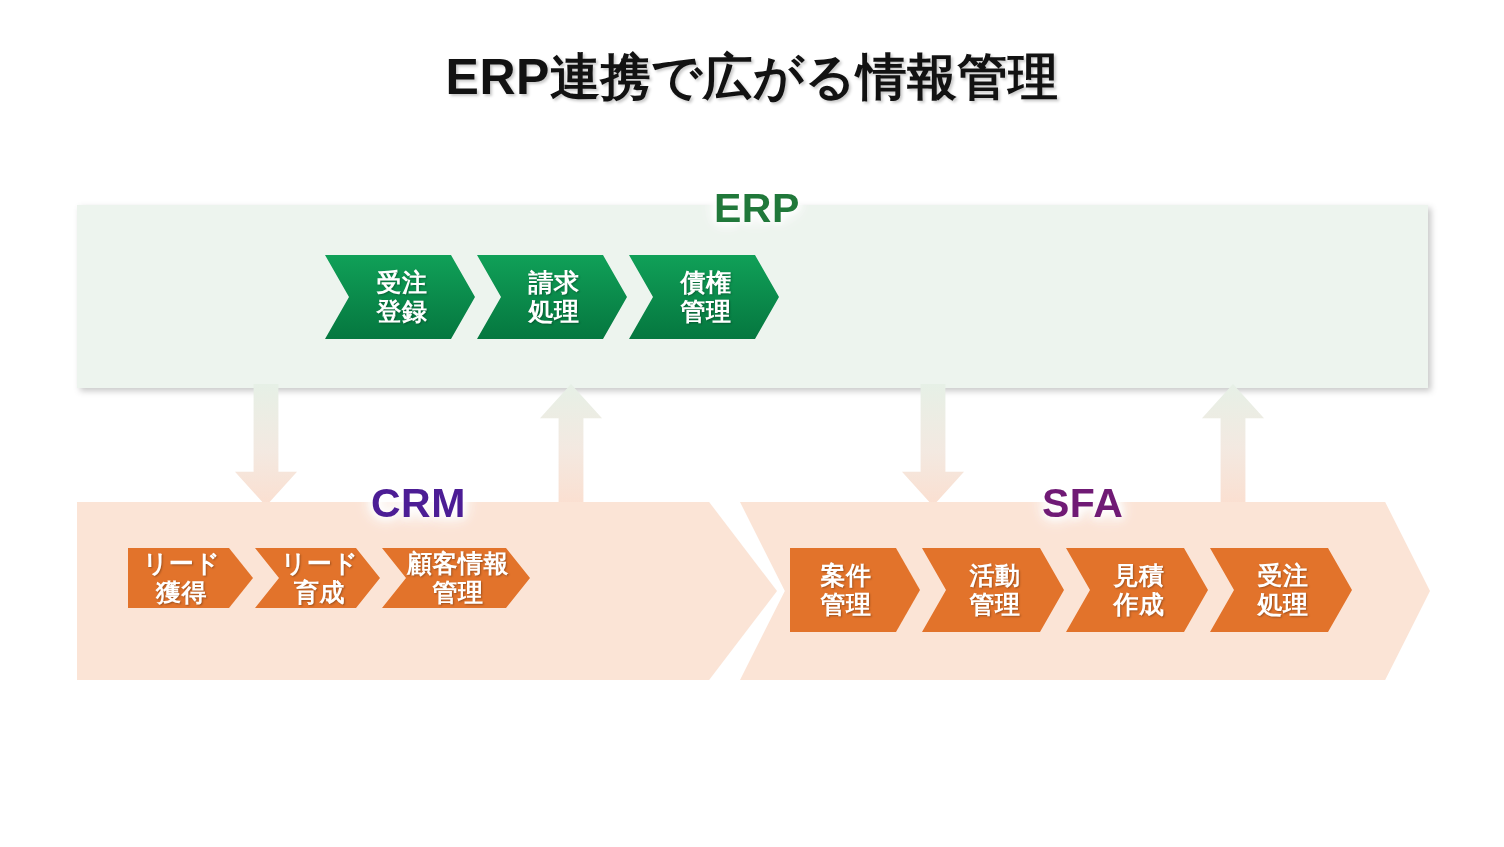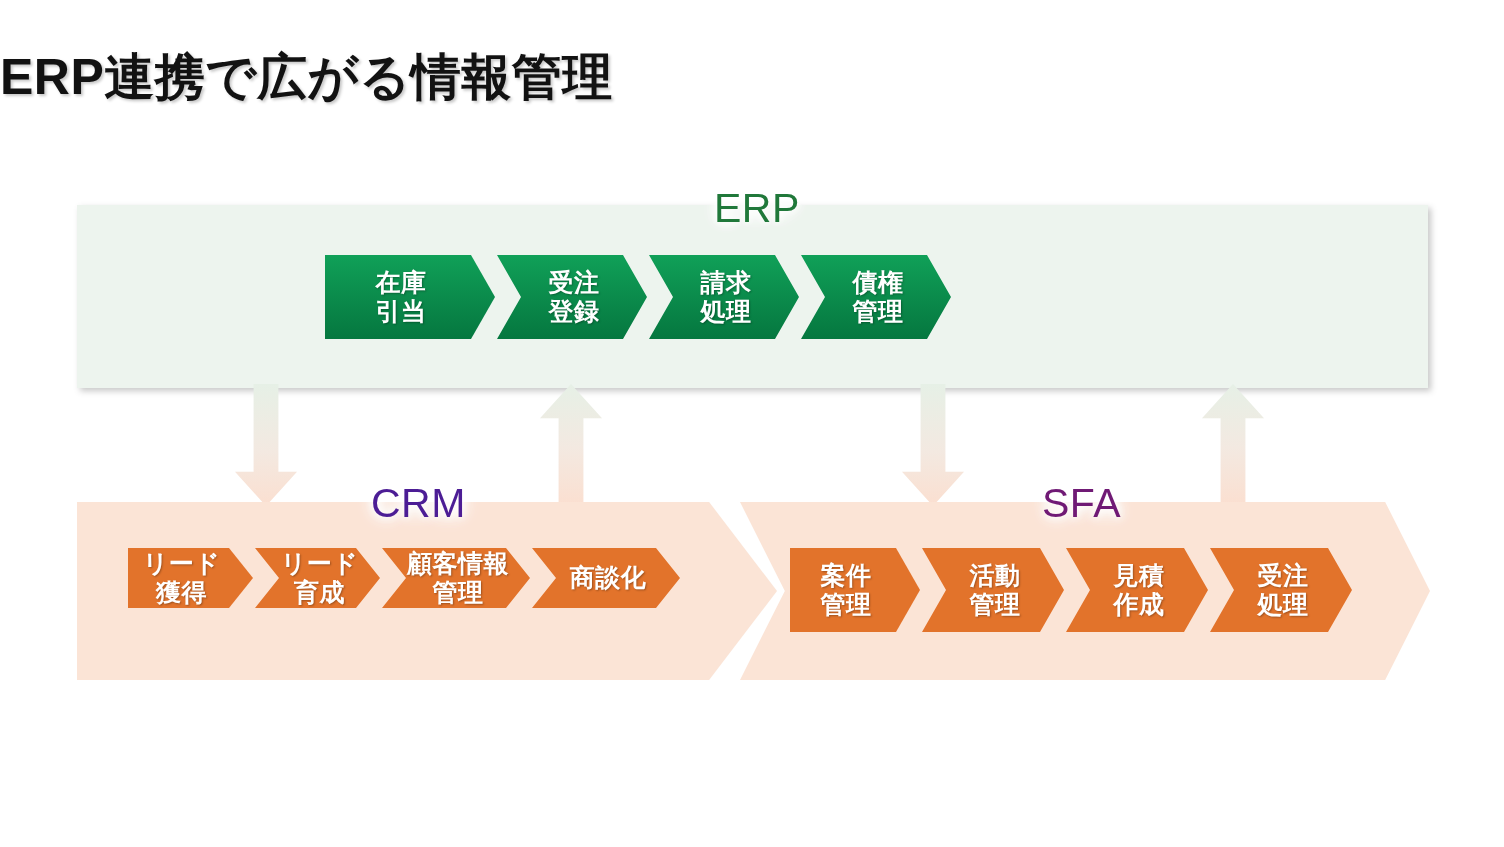--- a/index.html
+++ b/index.html
@@ -20,21 +20,21 @@
     background: #ffffff;
     overflow: hidden;
   }
 
   
   .title {
     position: absolute;
     left: 0;
     top: 44px;
     width: 1504px;
-    text-align: left;
+    text-align: center;
     font-size: 50px;
     font-weight: 700;
     letter-spacing: 0.5px;
     color: #121212;
     text-shadow: 2px 2px 3px rgba(0,0,0,0.22);
     white-space: nowrap;
   }
 
   
   .band {
@@ -69,21 +69,21 @@
     background: #fbe4d6;
     filter: drop-shadow(3px 3px 3px rgba(0,0,0,0.22));
     -webkit-clip-path: polygon(0 0, 93.5% 0, 100% 50%, 93.5% 100%, 0 100%, 6.5% 50%);
     clip-path: polygon(0 0, 93.5% 0, 100% 50%, 93.5% 100%, 0 100%, 6.5% 50%);
   }
 
   
   .band-label {
     position: absolute;
     font-size: 41px;
-    font-weight: 400;
+    font-weight: 700;
     letter-spacing: 0.5px;
     white-space: nowrap;
     text-shadow:
        0 0 9px #ffffff, 0 0 9px #ffffff,
        0 0 16px #ffffff, 0 0 16px #ffffff,
        0 0 22px #ffffff;
   }
   .label-erp {
     left: 714px;
     top: 185px;
@@ -175,22 +175,20 @@
 <body>
 
 <div id="stage">
 
   <div class="title">ERP連携で広がる情報管理</div>
 
   <div class="band band-erp"></div>
   <div class="band-label label-erp">ERP</div>
 
   <div class="chev-row chev-row-erp">
-    <div class="chev chev-green first" style="width:170px">在庫
-引当</div>
     <div class="chev chev-green mid" style="width:150px">受注
 登録</div>
     <div class="chev chev-green mid" style="width:150px">請求
 処理</div>
     <div class="chev chev-green mid" style="width:150px">債権
 管理</div>
   </div>
 
   <div class="arrow arrow-down arrow-1"></div>
   <div class="arrow arrow-up   arrow-2"></div>
@@ -200,21 +198,20 @@
   <div class="band band-crm"></div>
   <div class="band-label label-crm">CRM</div>
 
   <div class="chev-row chev-row-crm">
     <div class="chev chev-orange first" style="width:125px">リード
 獲得</div>
     <div class="chev chev-orange mid" style="width:125px">リード
 育成</div>
     <div class="chev chev-orange mid" style="width:148px">顧客情報
 管理</div>
-    <div class="chev chev-orange mid" style="width:148px">商談化</div>
   </div>
 
   <div class="band band-sfa"></div>
   <div class="band-label label-sfa">SFA</div>
 
   <div class="chev-row chev-row-sfa">
     <div class="chev chev-orange first" style="width:130px">案件
 管理</div>
     <div class="chev chev-orange mid" style="width:142px">活動
 管理</div>

